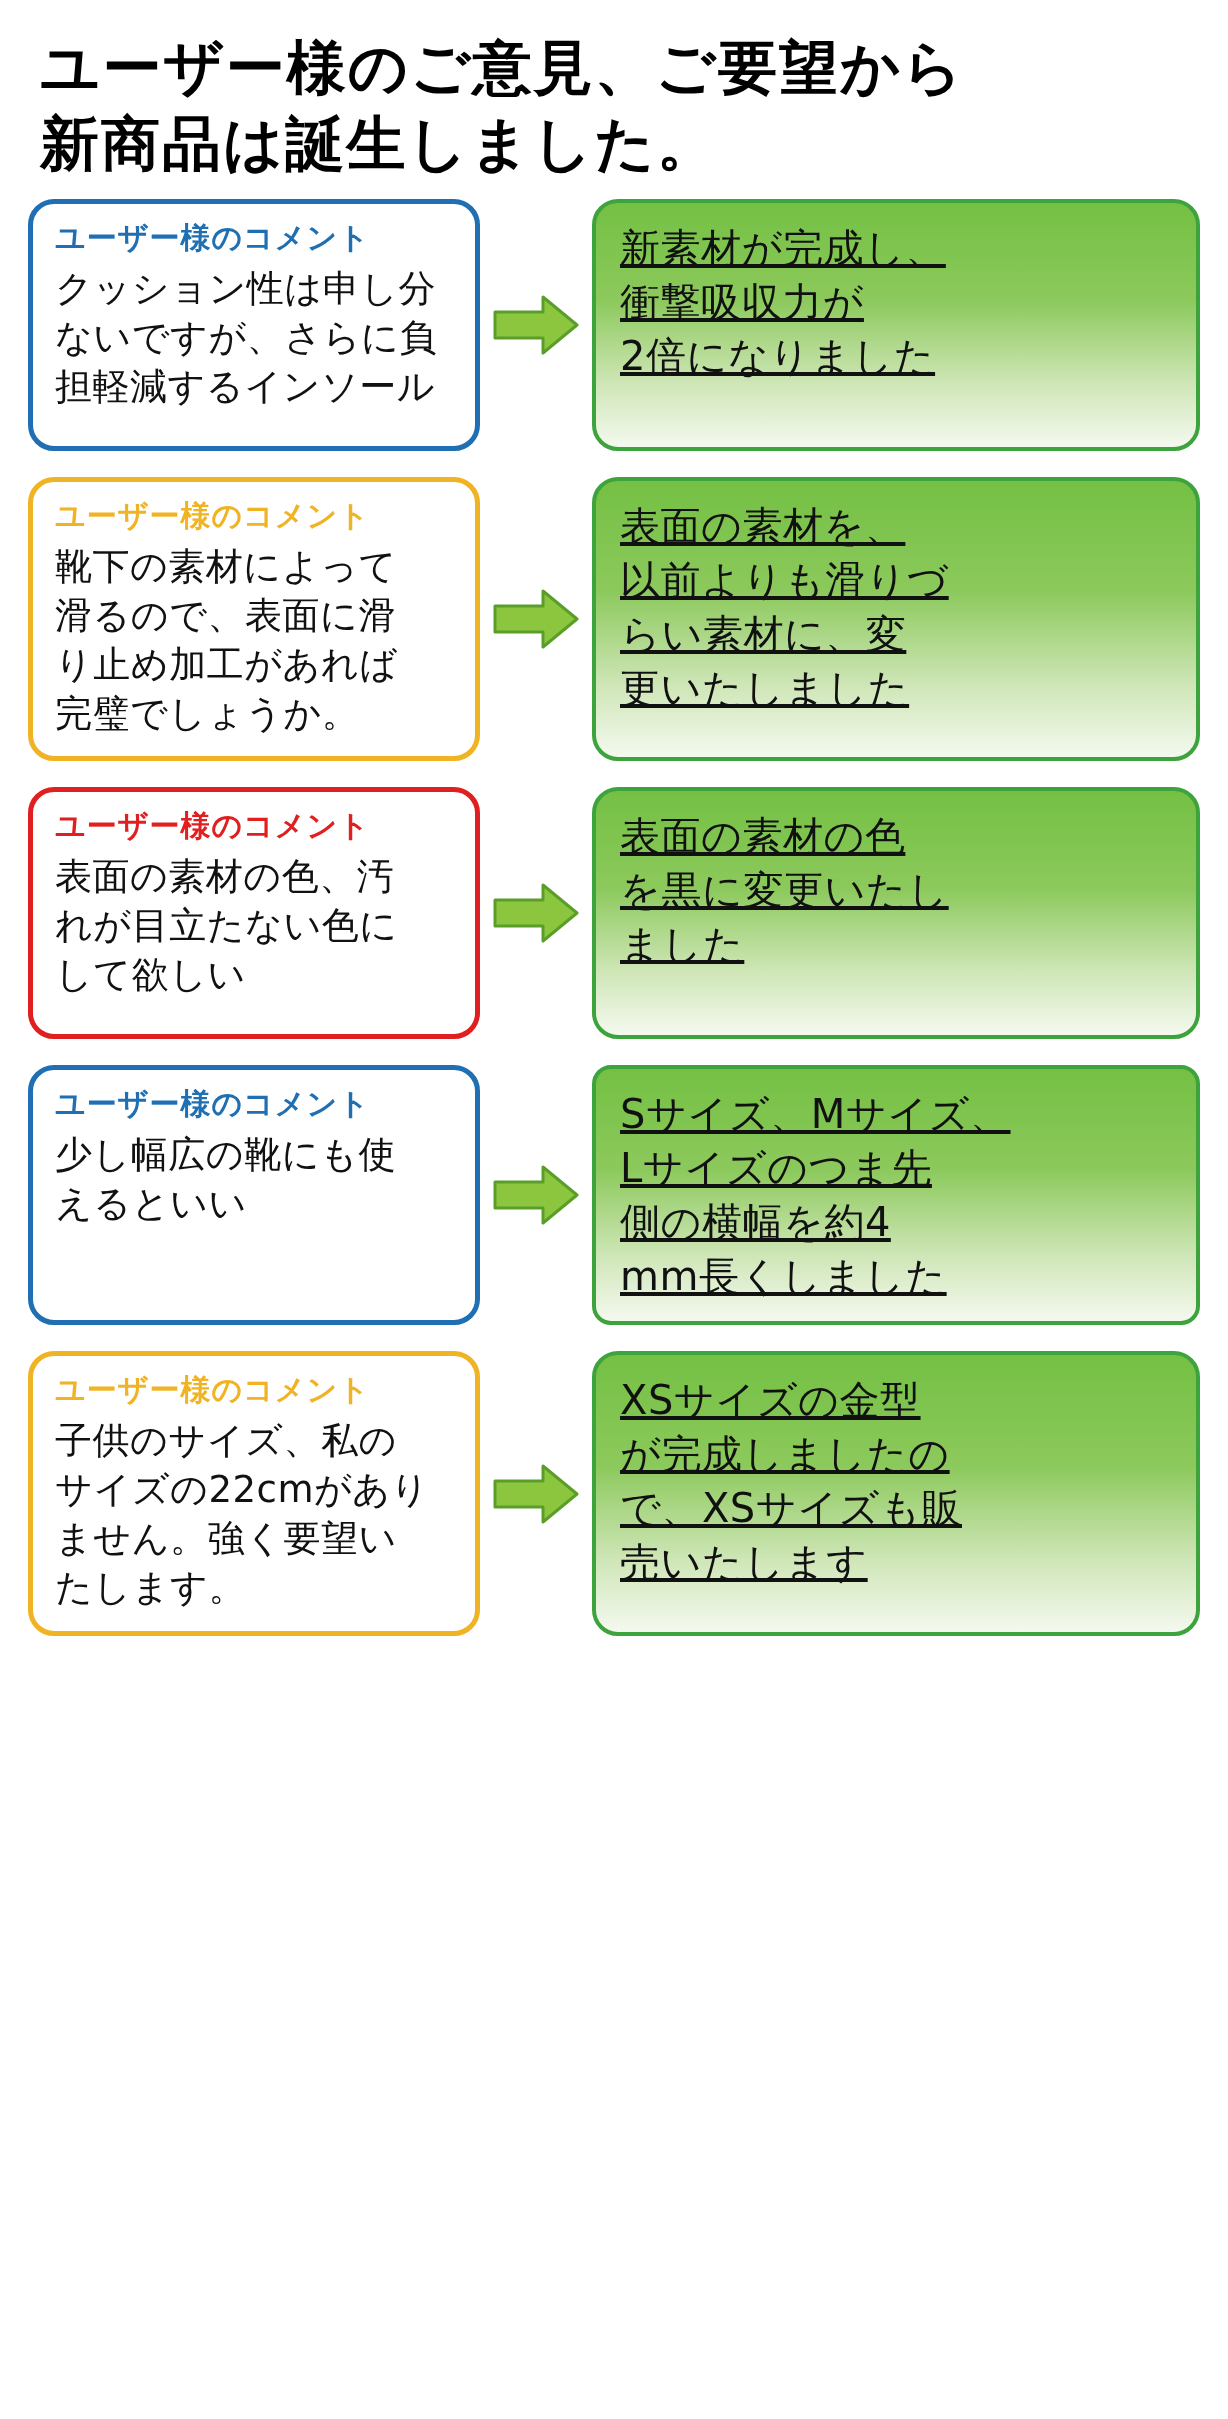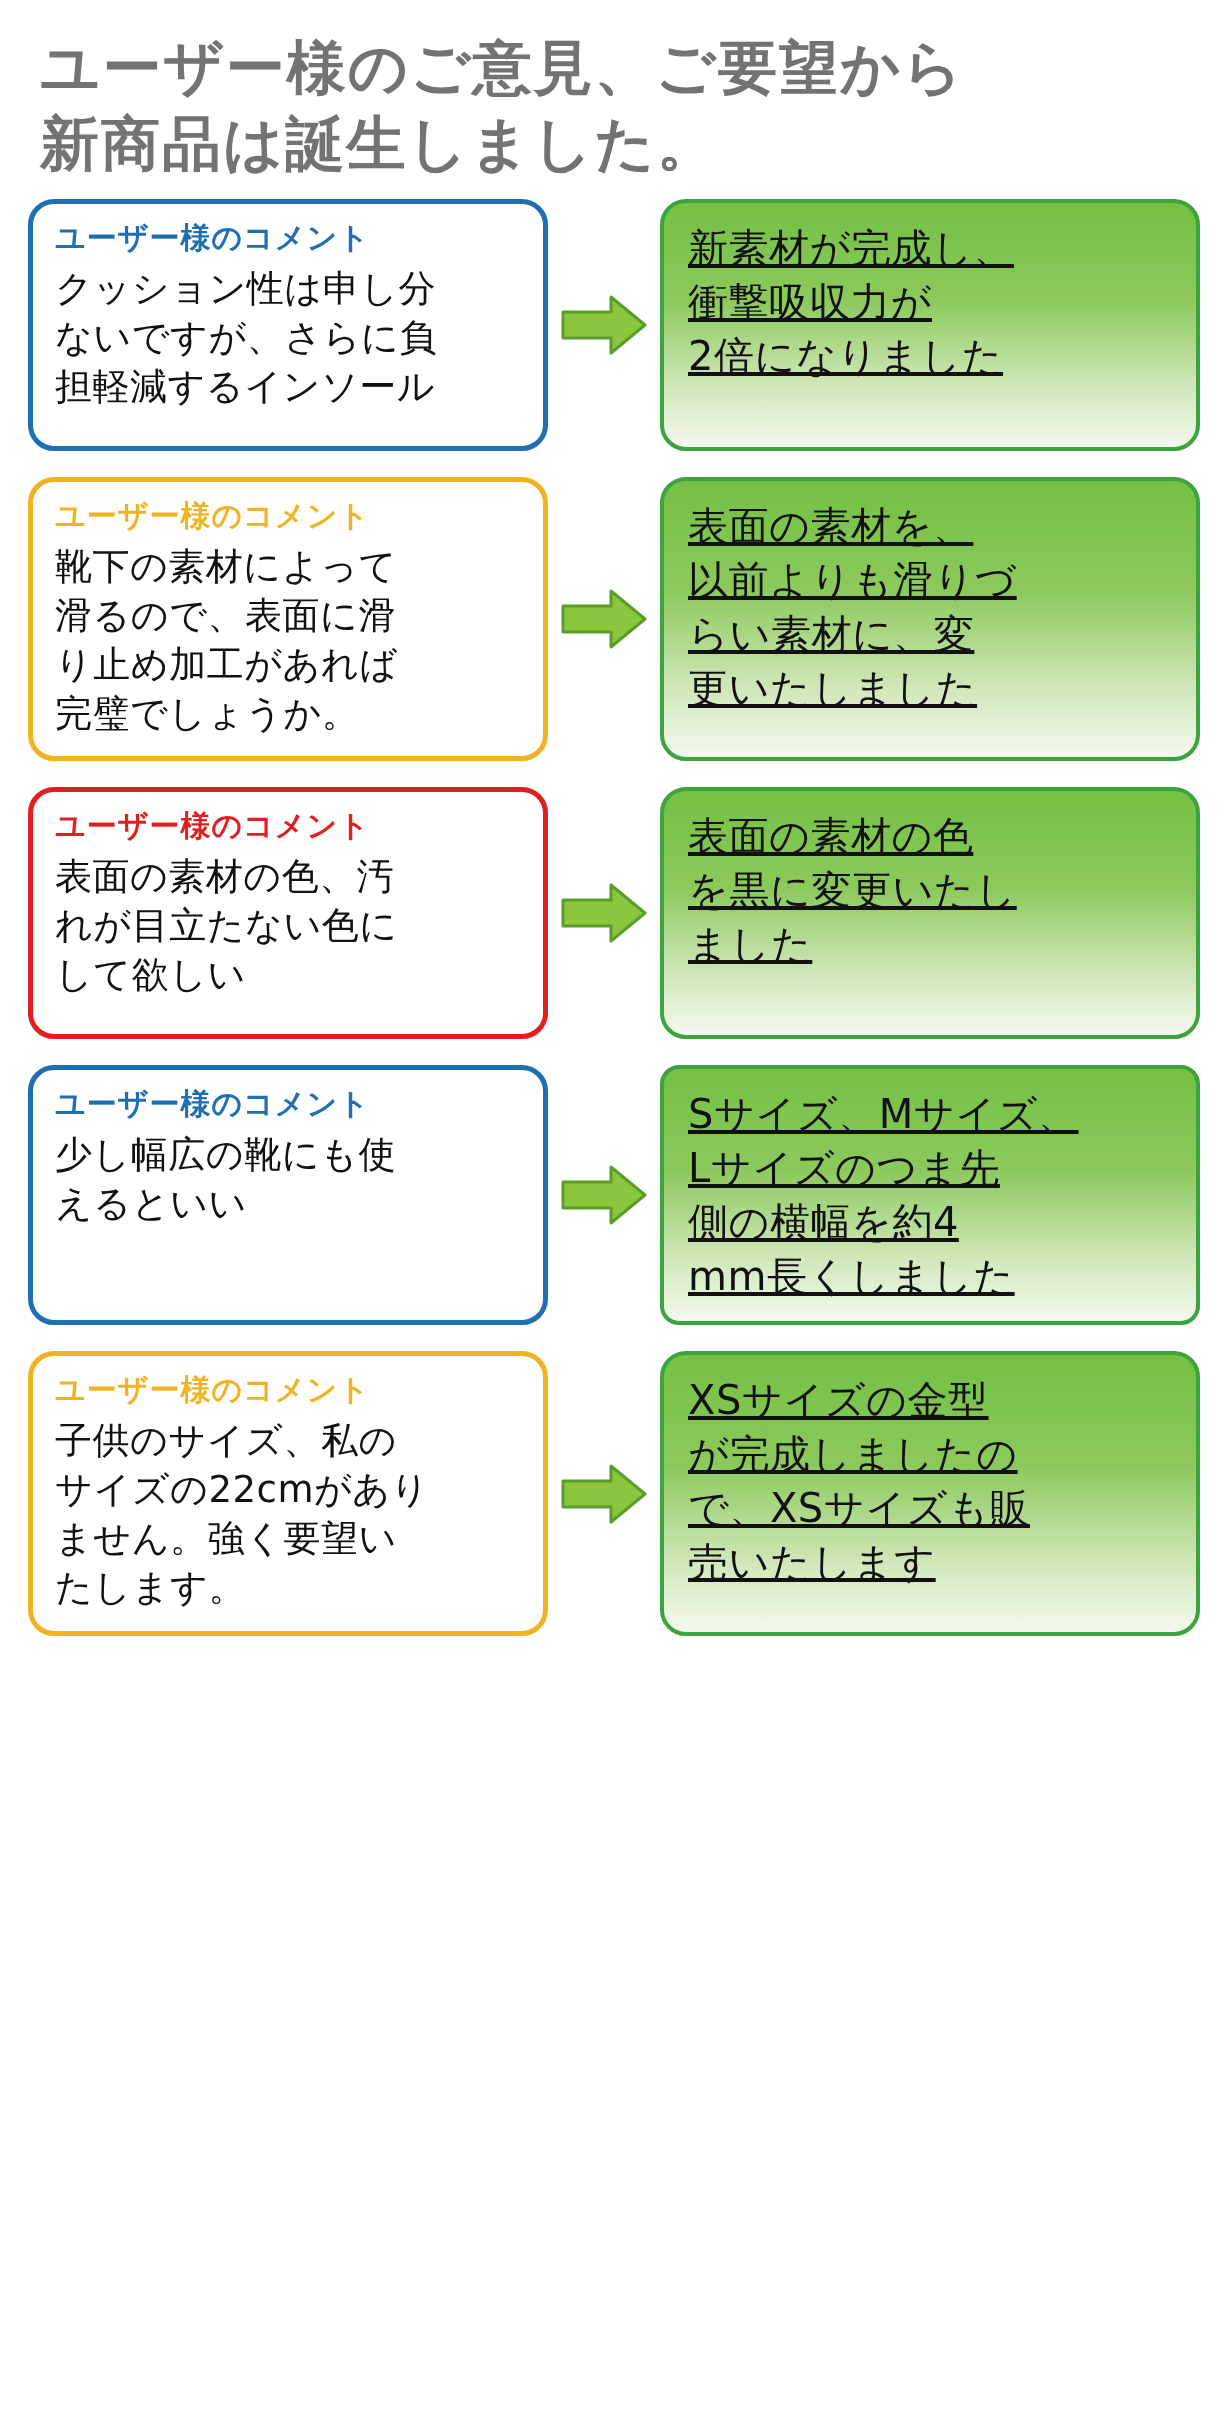--- a/index.html
+++ b/index.html
@@ -23,41 +23,41 @@
     padding: 0 22px;
   }
 
   
   .heading {
     margin: 30px 0 18px 18px;
     font-size: 59px;
     line-height: 1.28;
     font-weight: 700;
     letter-spacing: 2px;
-    color: #737373;
+    color: #000000;
     white-space: pre-line;
     font-family: "DejaVu Sans", sans-serif;
   }
 
   
   .rows {
     display: flex;
     flex-direction: column;
     gap: 26px;
     padding: 0 6px;
   }
   .row {
     display: flex;
     align-items: stretch;
     gap: 0;
   }
 
   
   .comment-card {
-    width: 520px;
+    width: 452px;
     min-height: 252px;
     box-sizing: border-box;
     background: #ffffff;
     border: 5px solid #1f6fb2;
     border-radius: 26px;
     padding: 14px 20px 18px 22px;
     display: flex;
     flex-direction: column;
     justify-content: flex-start;
   }

